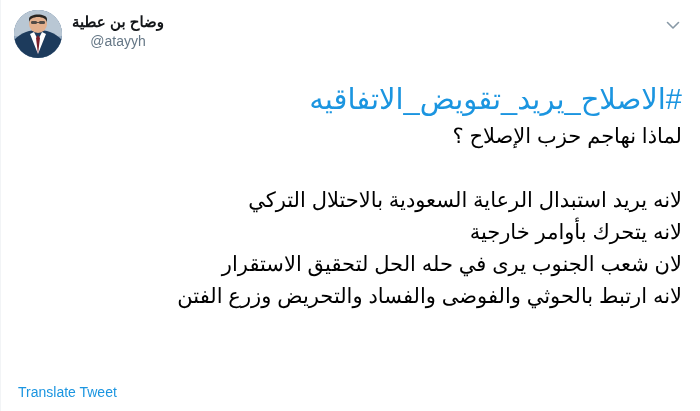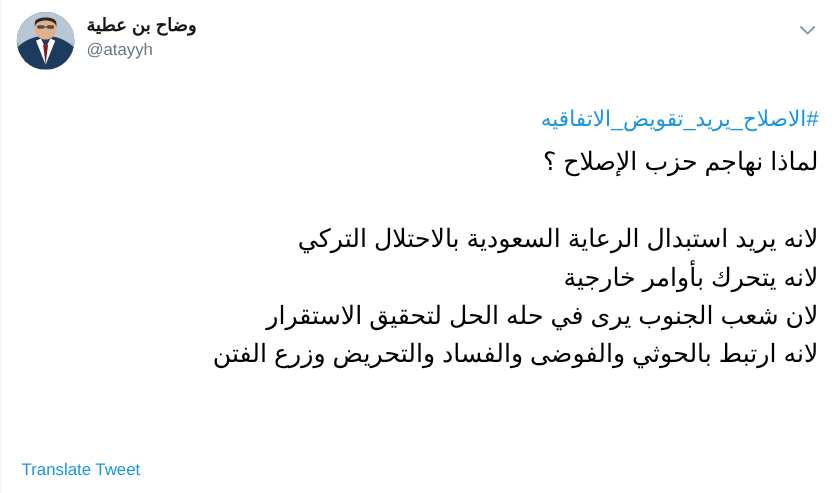--- a/index.html
+++ b/index.html
@@ -59,20 +59,21 @@
     line-height: 19px;
     direction: rtl;
     text-align: left;
     unicode-bidi: isolate;
   }
   .handle {
     font-size: 14px;
     color: #657786;
     line-height: 18px;
     margin-top: 1px;
+    text-align: center;
   }
   .caret-btn {
     position: absolute;
     right: 16px;
     top: 14px;
     width: 22px;
     height: 22px;
     display: flex;
     align-items: center;
     justify-content: center;
@@ -84,21 +85,21 @@
   .tweet-body {
     flex: 1 1 auto;
     padding: 0 18px 0 18px;
     box-sizing: border-box;
     direction: rtl;
     text-align: right;
   }
   .hashtag {
     display: block;
     color: #1b95e0;
-    font-size: 18px;
+    font-size: 29px;
     line-height: 30px;
     margin-top: 22px;
     margin-bottom: 6px;
     font-weight: normal;
     text-decoration: none;
     letter-spacing: 0px;
   }
   .tweet-line {
     display: block;
     font-size: 21px;

